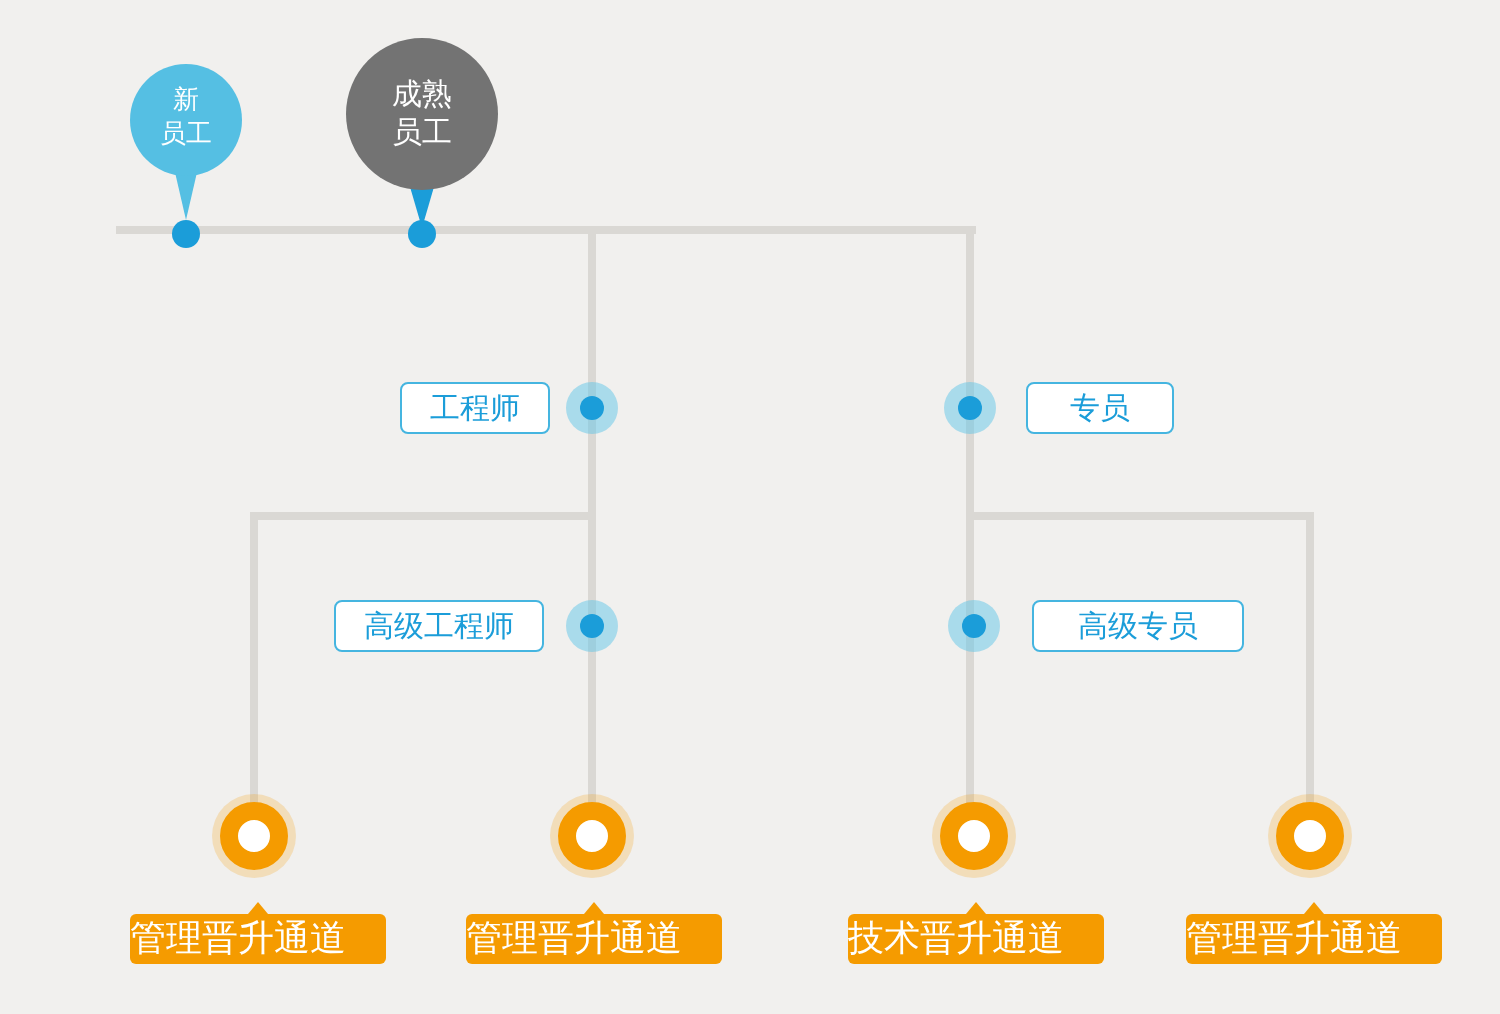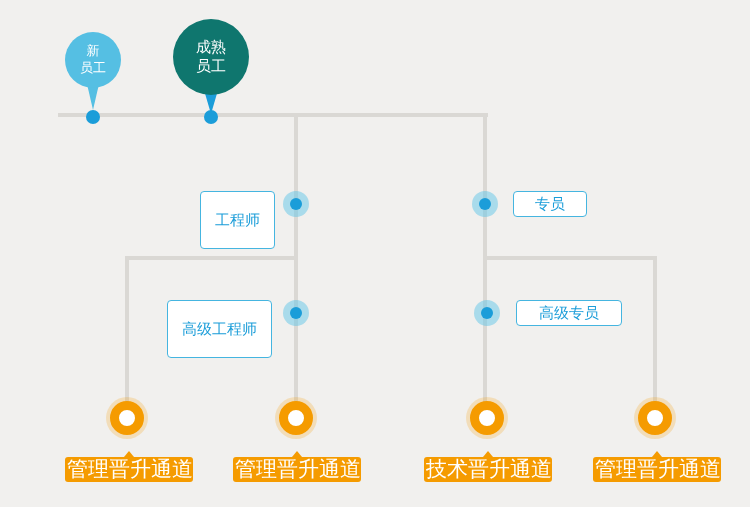--- a/index.html
+++ b/index.html
@@ -14,56 +14,56 @@
   
   .line{position:absolute;background:#dad8d4;}
 
   
   .top-circle{
     position:absolute;border-radius:50%;
     display:flex;flex-direction:column;align-items:center;justify-content:center;
     color:#fff;z-index:3;
   }
   .top-circle.small{width:56px;height:56px;background:#55bfe3;font-size:13px;line-height:1.3;}
-  .top-circle.big{width:76px;height:76px;background:#0f766e;font-size:15px;line-height:1.3;}
+  .top-circle.big{width:76px;height:76px;background:#737373;font-size:15px;line-height:1.3;}
   .cl{display:block;text-align:center;}
 
   
   .tail{position:absolute;width:0;height:0;z-index:2;
     border-left:6px solid transparent;border-right:6px solid transparent;
     border-top:26px solid #55bfe3;}
   .tail.big{border-left-width:7px;border-right-width:7px;border-top:24px solid #1b9dd9;}
 
   
   .jdot{position:absolute;width:14px;height:14px;border-radius:50%;background:#1b9dd9;z-index:4;}
 
   
   .halo{position:absolute;width:26px;height:26px;border-radius:50%;
     background:rgba(97,197,231,.5);
     display:flex;align-items:center;justify-content:center;z-index:4;}
   .halo .dot{width:12px;height:12px;border-radius:50%;background:#1b9dd9;}
 
   
   .bubble{
-    position:absolute;height:24px;line-height:24px;padding:16px 14px;
+    position:absolute;height:24px;line-height:24px;padding:0 14px;
     background:#ffffff;border:1px solid #45b5e0;border-radius:4px;
     color:#1b9dd9;font-size:15px;white-space:nowrap;z-index:5;
   }
 
   
   .donut{
     position:absolute;width:16px;height:16px;background:#ffffff;
     border:9px solid #f59b00;border-radius:50%;
     box-shadow:0 0 0 4px rgba(245,155,0,.22);z-index:5;
   }
 
   
   .channel{
     position:absolute;width:128px;height:25px;line-height:25px;
-    background:#f59b00;color:#ffffff;font-size:21px;text-align:right;
+    background:#f59b00;color:#ffffff;font-size:18px;text-align:left;
     border-radius:3px;z-index:5;
   }
   .channel .arrow-up{
     position:absolute;left:50%;margin-left:-5px;top:-6px;width:0;height:0;
     border-left:5px solid transparent;border-right:5px solid transparent;
     border-bottom:6px solid #f59b00;
   }
 </style>
 </head>
 <body>

